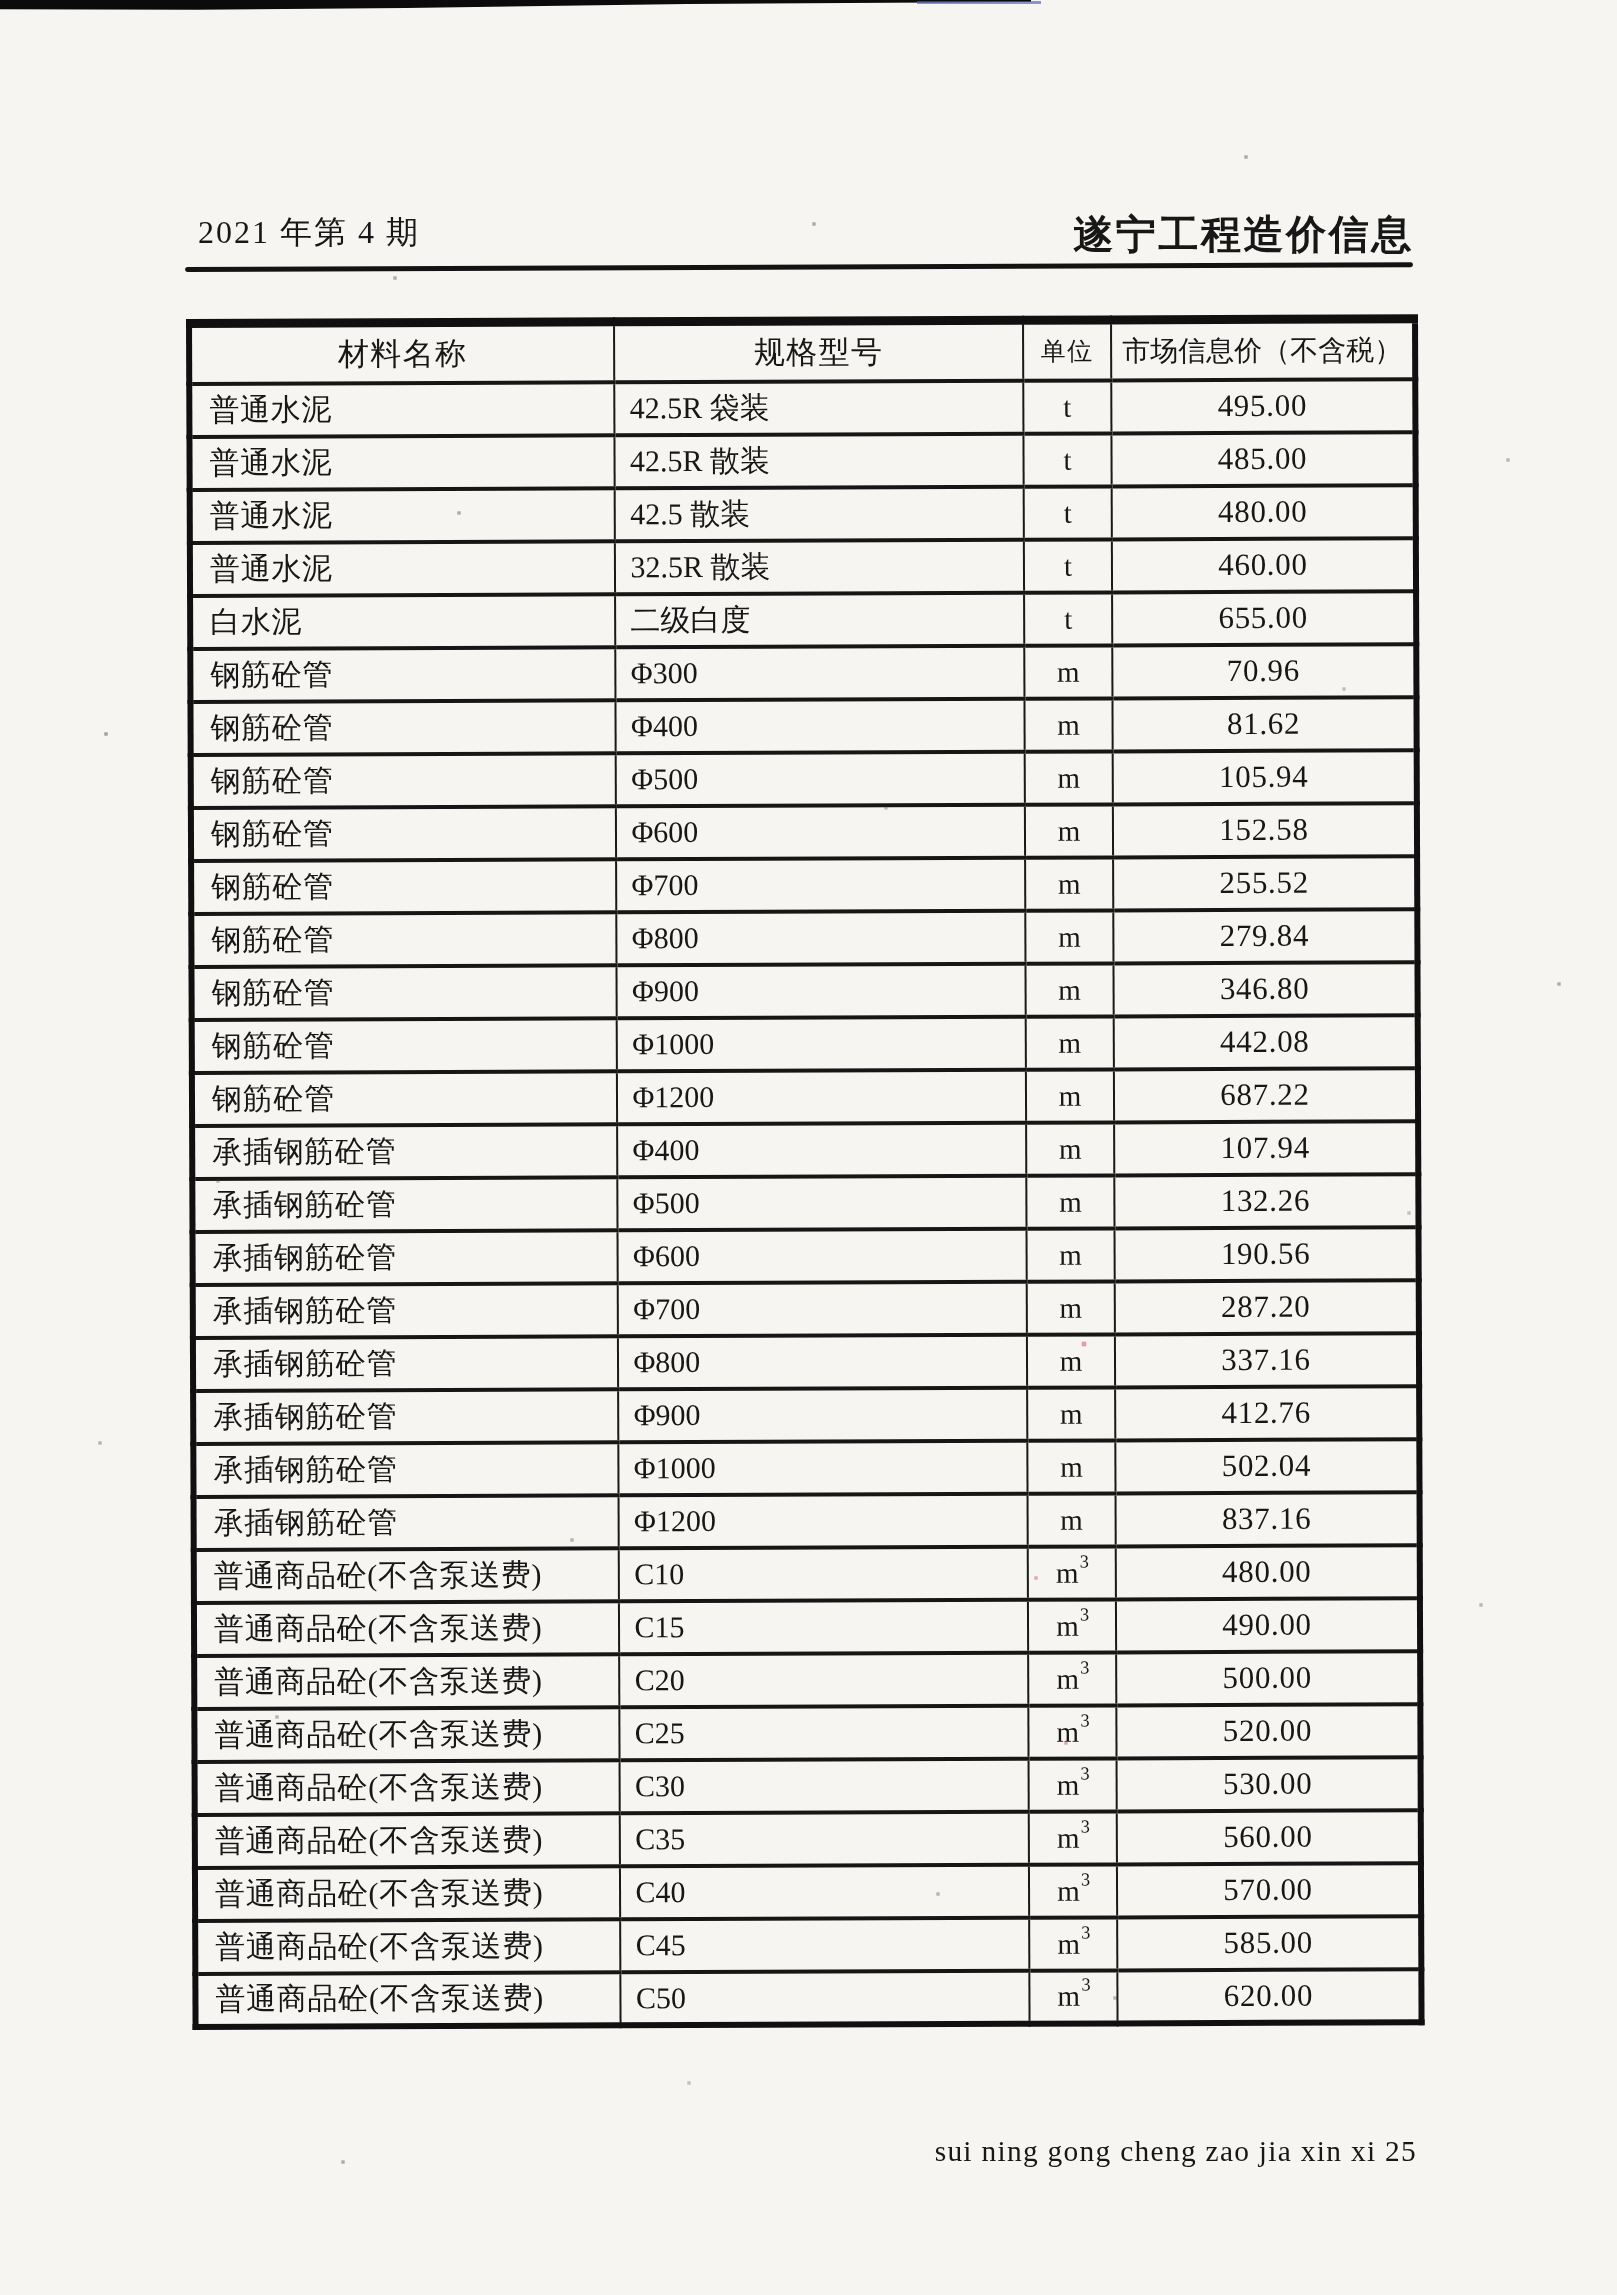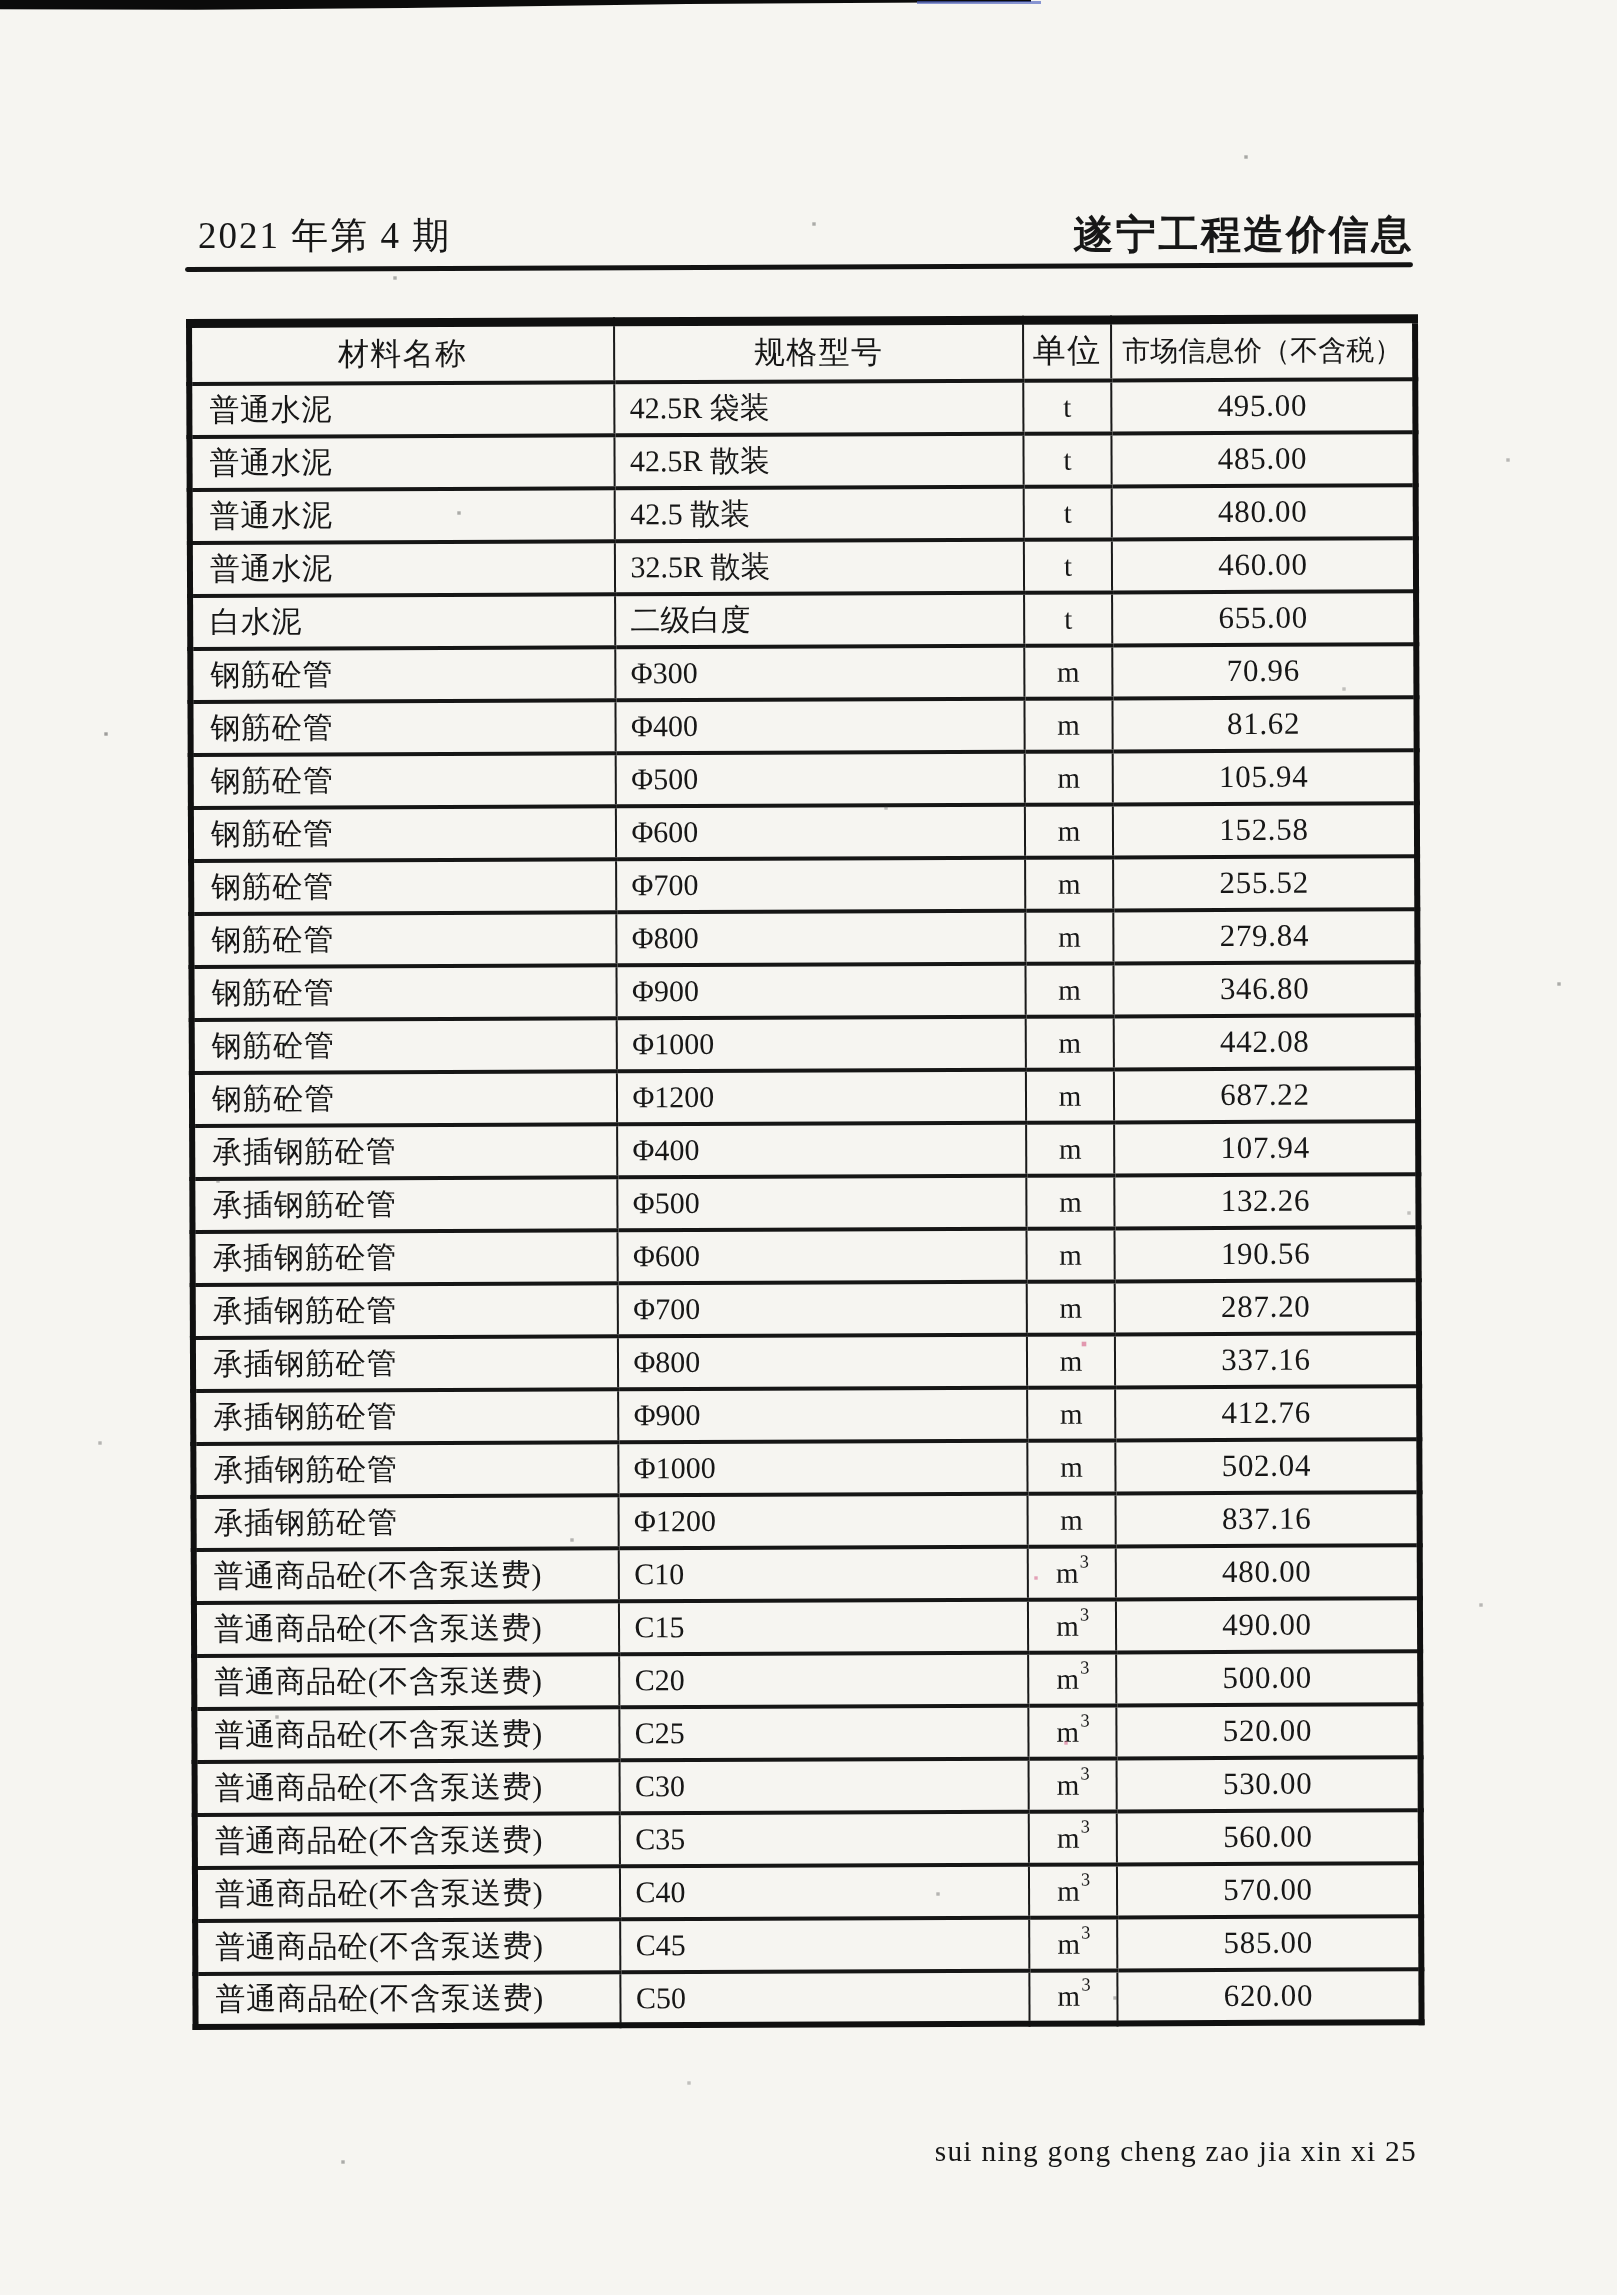--- a/index.html
+++ b/index.html
@@ -13,21 +13,21 @@
   .scan-strip{
     position:absolute;top:0;left:0;width:1031px;height:9.8px;background:#0b0b0b;
     clip-path:polygon(0 0,1031px 0,1031px 2px,687px 3.9px,406px 7.9px,196px 9.8px,0 9.2px);
   }
   .scan-strip-blue{
     position:absolute;top:0.7px;left:917px;width:124px;height:3.3px;
     background:#4b5fc0;opacity:.65;
   }
   
   .issue{
-    position:absolute;left:198px;top:211px;font-size:37px;letter-spacing:2px;
+    position:absolute;left:198px;top:211px;font-size:32px;letter-spacing:2px;
     white-space:nowrap;
   }
   .journal{
     position:absolute;right:204px;top:207px;font-size:40px;font-weight:bold;
     letter-spacing:2.6px;white-space:nowrap;margin-left:32px;
   }
   .header-rule{
     position:absolute;left:185px;top:267px;width:1228px;height:4.6px;
     background:#131313;border-radius:2.6px;transform:rotate(-0.22deg);
     transform-origin:0 50%;
@@ -41,21 +41,21 @@
   table.price-table{border:6.5px solid #101010;border-top-width:9.8px;}
   .price-table th,.price-table td{
     border-left:2.6px solid #191919;border-right:2.6px solid #191919;
     border-top:4.6px solid #161616;border-bottom:4.6px solid #161616;
     padding:0;vertical-align:middle;overflow:hidden;white-space:nowrap;
   }
   .price-table thead tr{height:60px;}
   .price-table tbody tr{height:53px;}
   th{font-weight:normal;font-size:31px;text-align:center;letter-spacing:1.3px;}
   th.c-price{font-size:28px;letter-spacing:0;}
-  th.c-unit{font-size:33px;}
+  th.c-unit{font-size:25px;}
   td.c-name{font-size:30px;text-align:left;padding-left:17px;letter-spacing:0.7px;}
   td.c-spec{font-size:30px;text-align:left;padding-left:14.4px;}
   td.c-unit{font-size:29px;text-align:center;}
   td.c-unit sup{font-size:18.3px;line-height:0;position:relative;top:-3.9px;left:1.3px;}
   td.c-price{font-size:31px;text-align:center;letter-spacing:0.7px;}
   
   .footer{
     position:absolute;top:2118px;right:201px;font-size:29.4px;letter-spacing:1.3px;
     white-space:nowrap;
     margin-top:17px;

